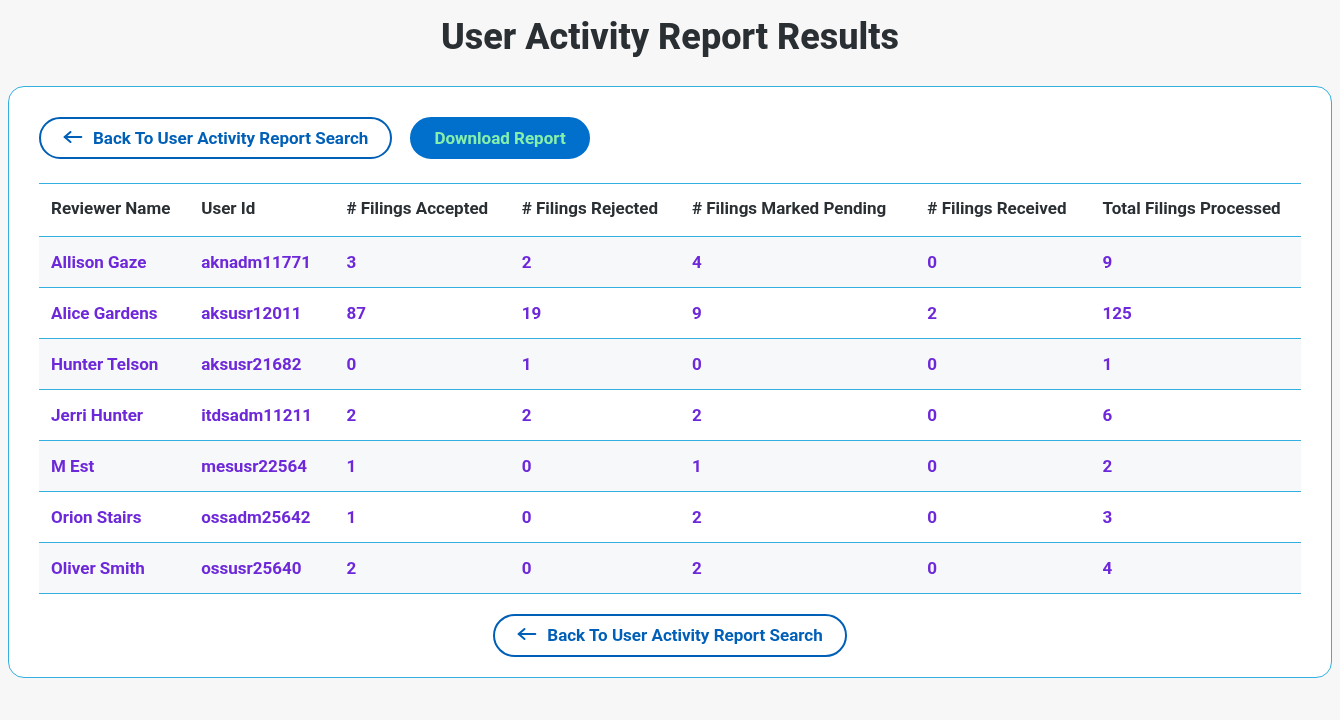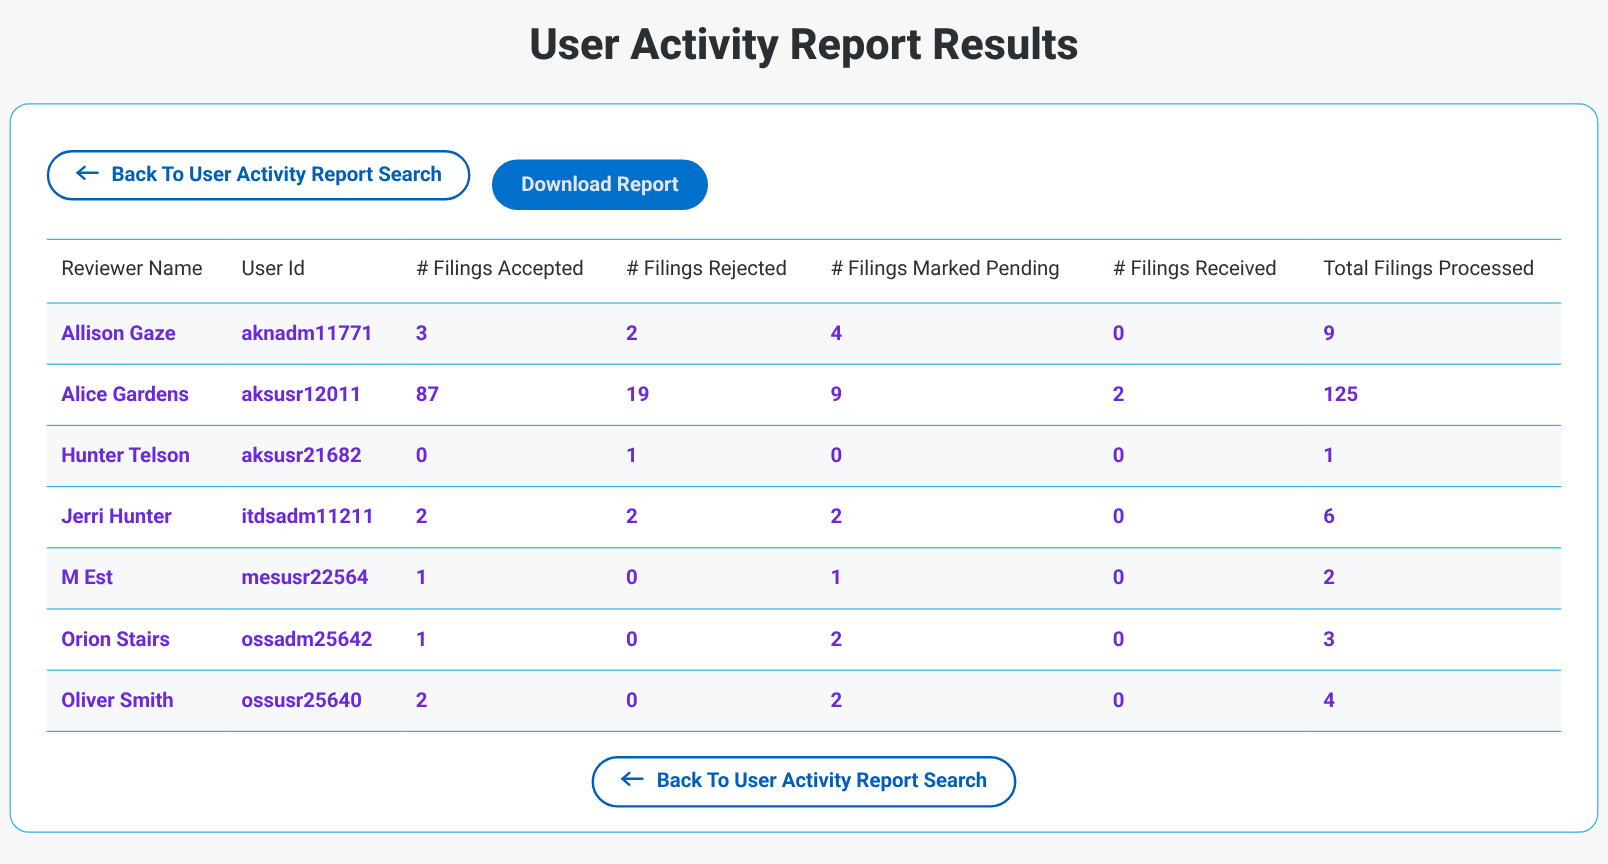--- a/index.html
+++ b/index.html
@@ -47,37 +47,36 @@
     user-select: none;
     line-height: 1.2;
   }
   .btn-outline {
     background: #ffffff;
     color: #005fb7;
     border: 2px solid #005fb7;
   }
   .btn-solid {
     background: #0070cc;
-    color: #e5e5e5;
+    color: #86efac;
     border: 2px solid #0070cc;
-    margin-top: 16px;
   }
   .arrow-left {
     width: 20px;
     height: 14px;
     display: inline-block;
   }
   table.report {
     width: 100%;
     border-collapse: collapse;
     table-layout: fixed;
   }
   table.report thead th {
     text-align: left;
-    font-weight: 400;
+    font-weight: 700;
     font-size: 17px;
     color: #2a2f33;
     padding: 14px 12px 18px 12px;
     border-top: 1px solid #33b0df;
     border-bottom: 1px solid #33b0df;
   }
   table.report tbody td {
     text-align: left;
     font-size: 17px;
     color: #6d28d9;

